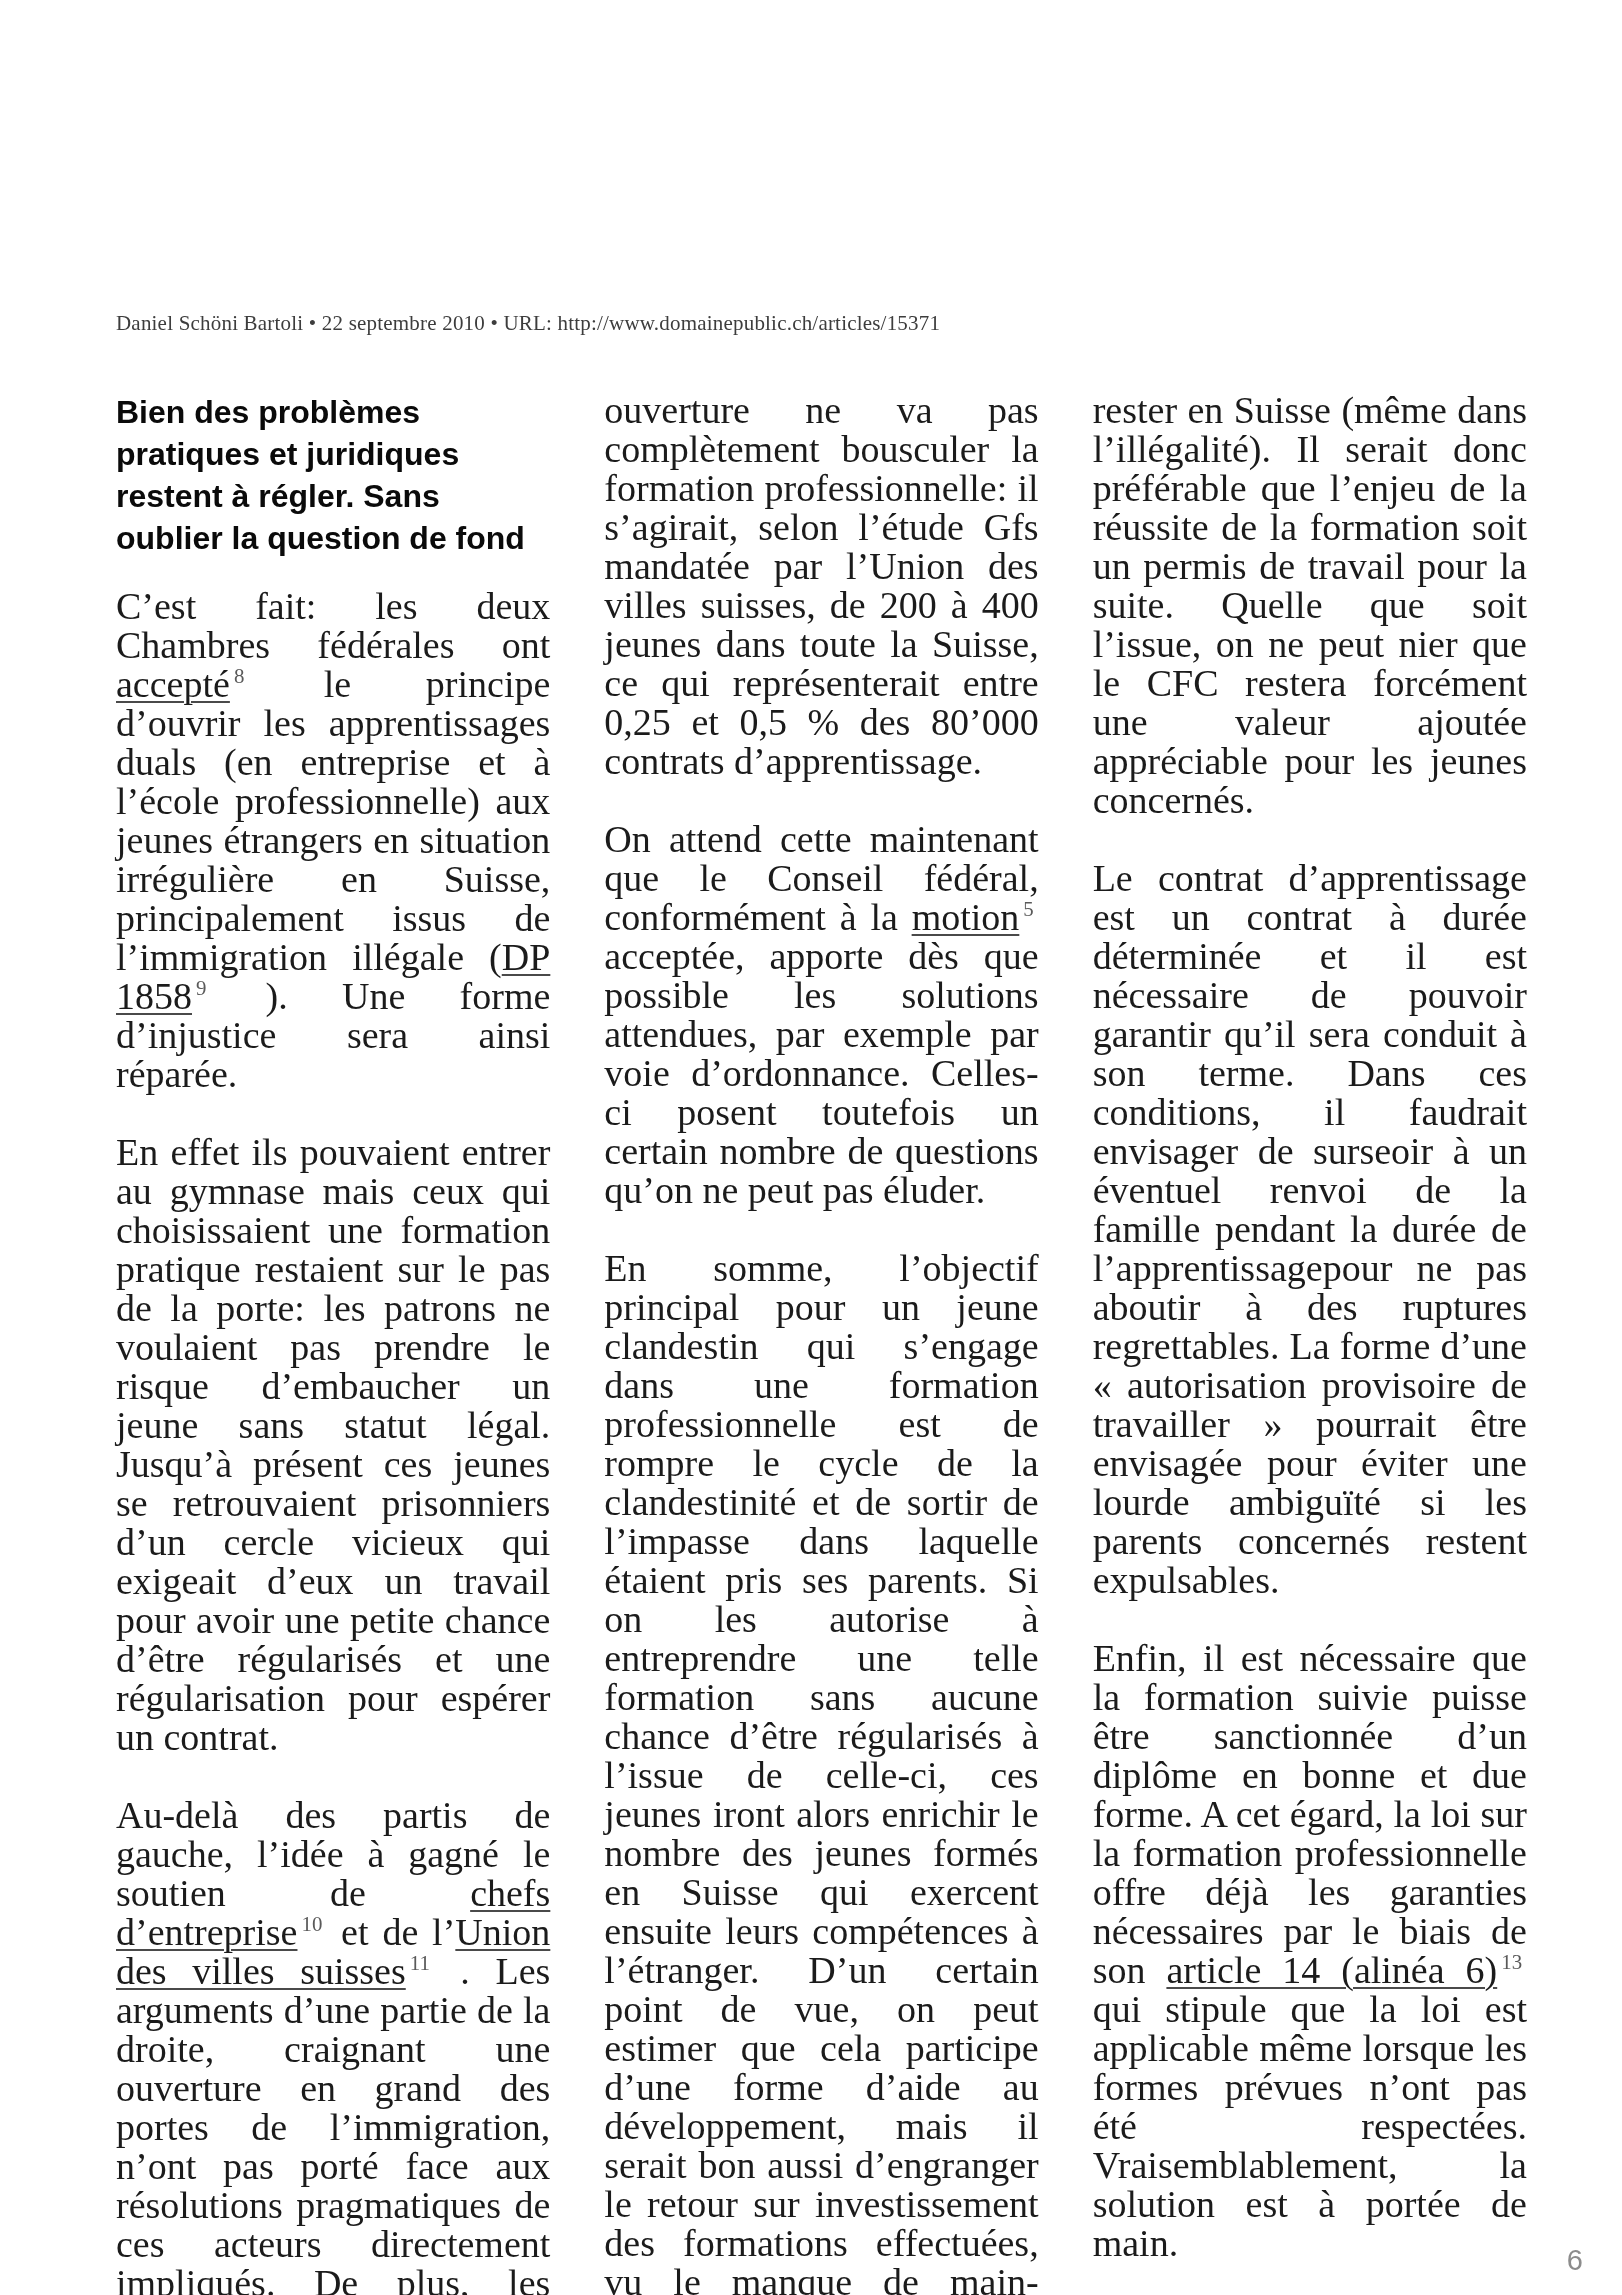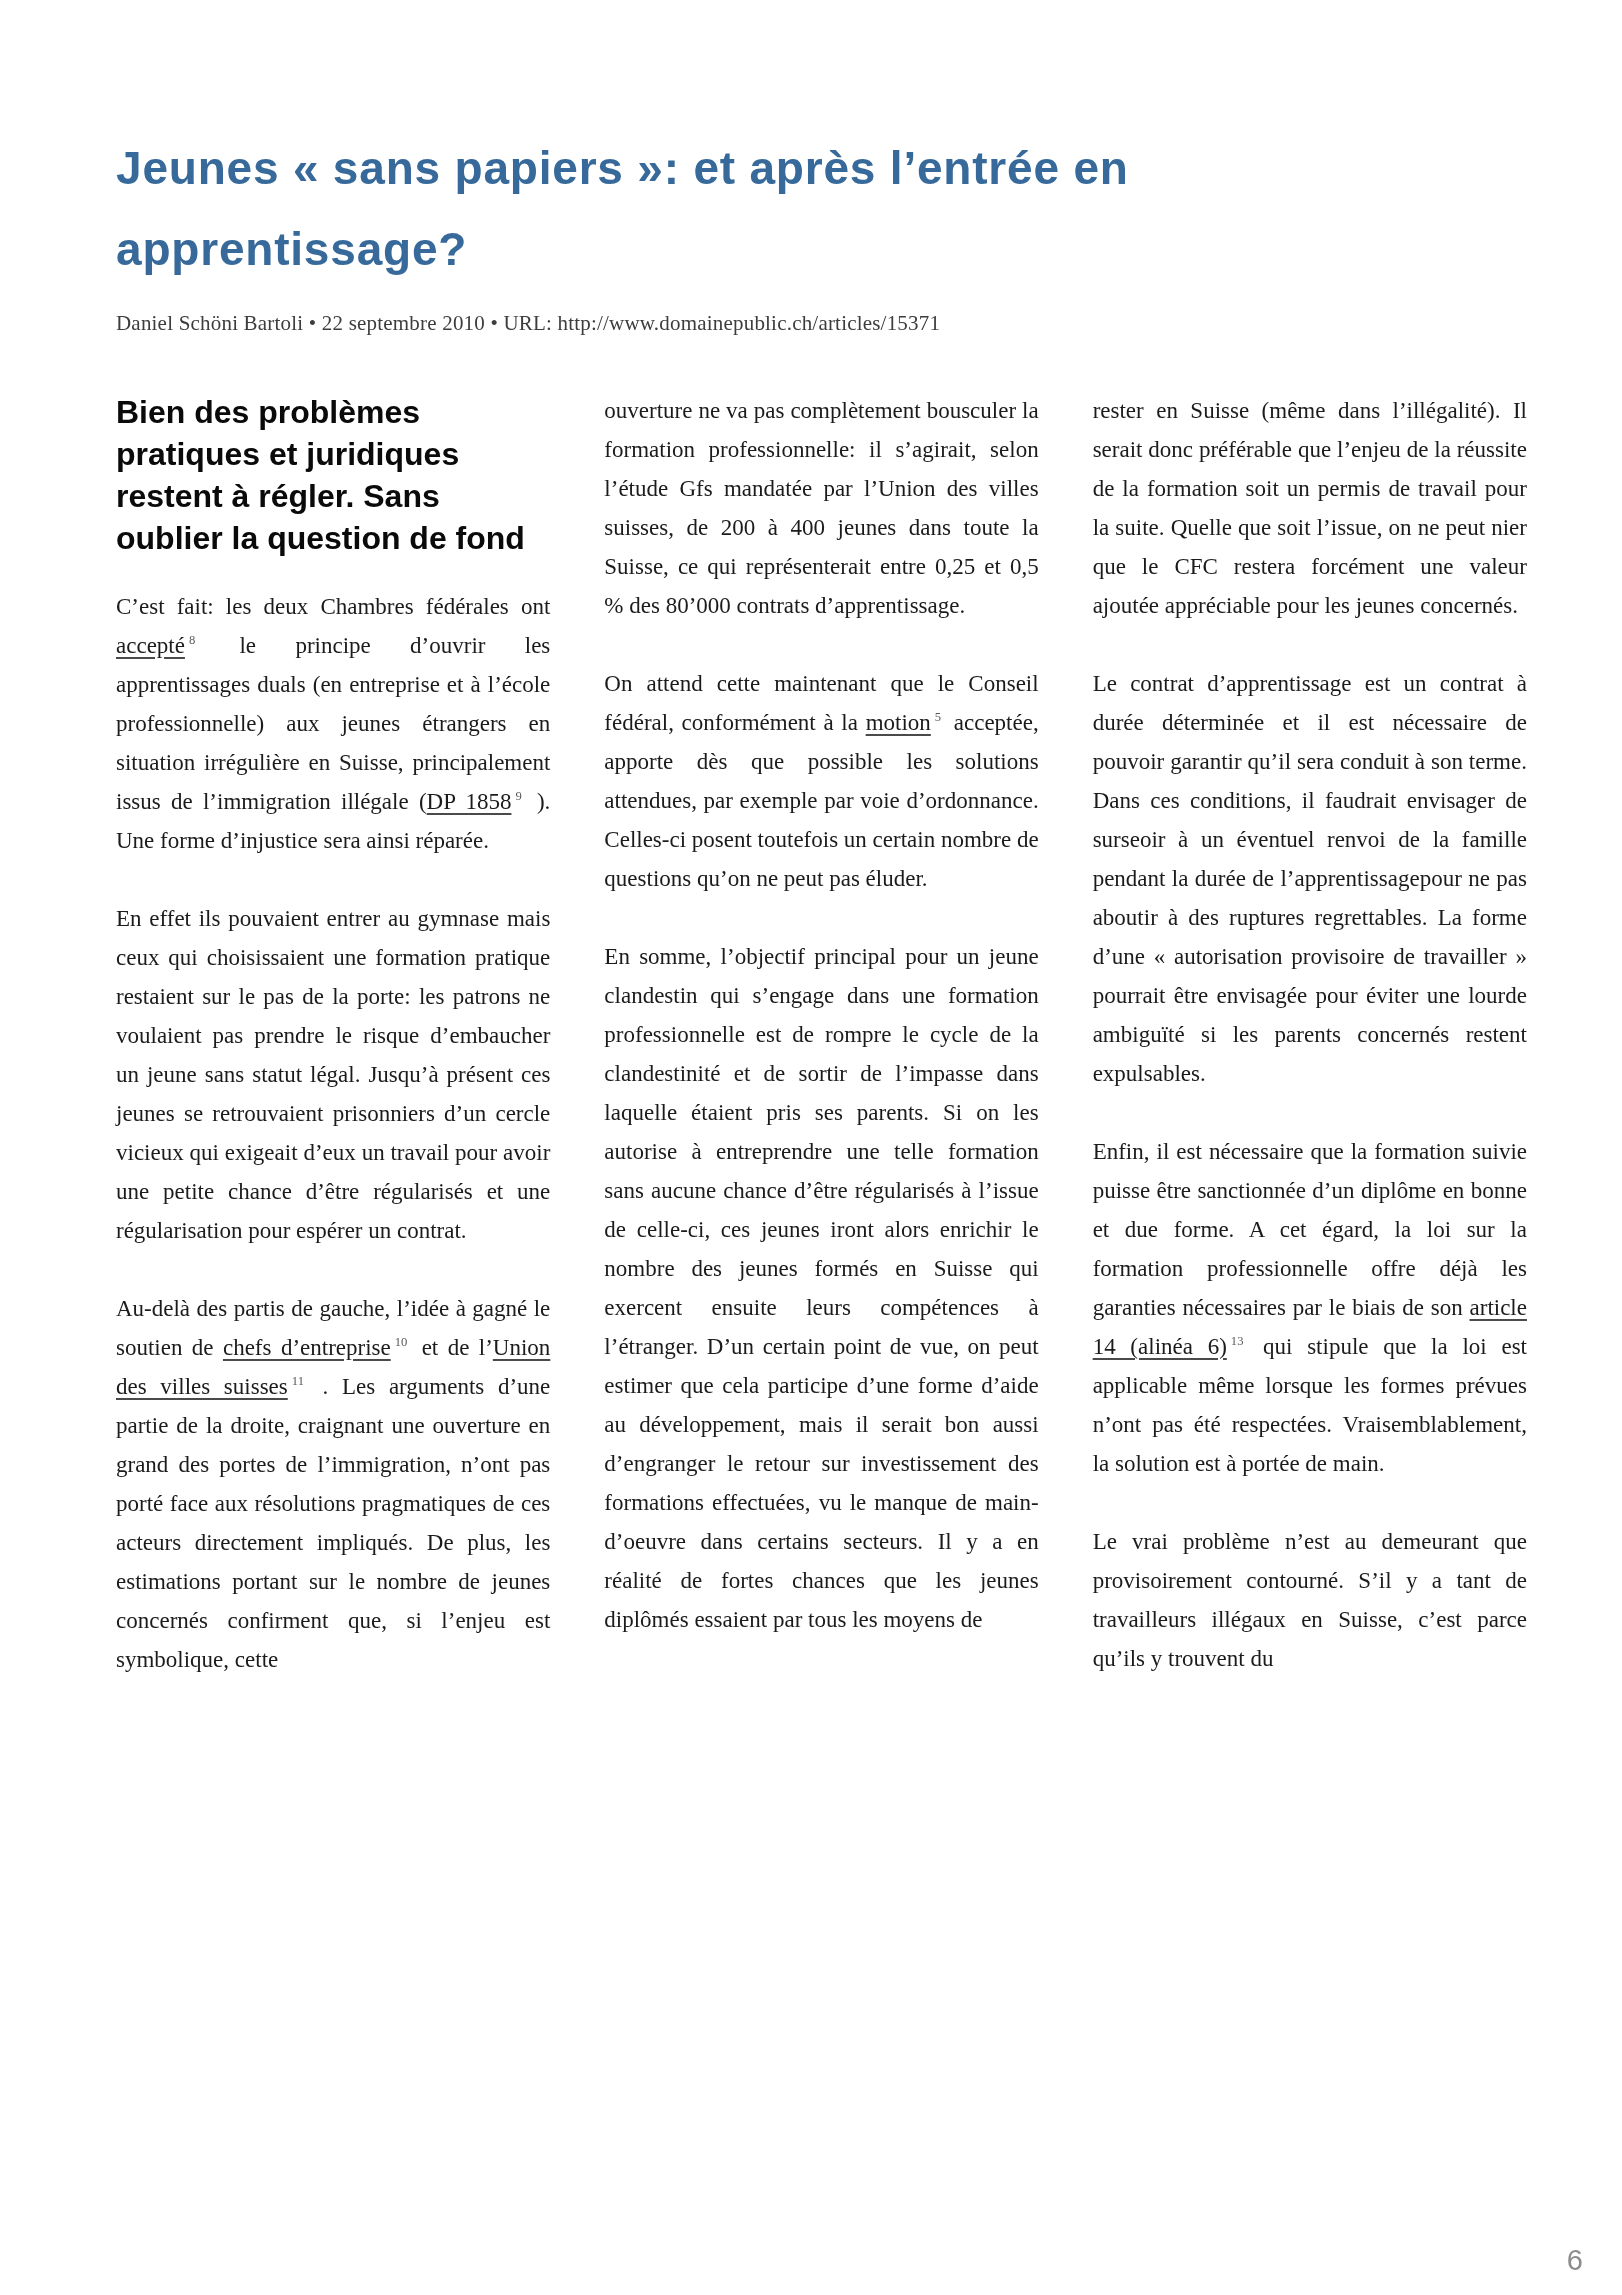--- a/index.html
+++ b/index.html
@@ -37,21 +37,21 @@
   .columns {
     position:absolute;
     left:116px;
     top:391px;
     width:1411px;
     display:flex;
     gap:54px;
   }
   .col { width:435px; }
   .col p.body-para {
-    font-size:23px;
+    font-size:38px;
     line-height:39px;
     color:#1b1b1b;
     text-align:justify;
     margin-bottom:39px;
   }
   .col p.lead {
     font-family:"Liberation Sans", sans-serif;
     font-weight:bold;
     font-size:32px;
     line-height:42px;
@@ -81,24 +81,20 @@
     font-family:"Liberation Sans", sans-serif;
     font-size:29px;
     color:#8c8c8c;
   }
 </style>
 </head>
 <body>
 
 <div class="page">
 
-  <h1 class="title">
-    <span class="title-line">Jeunes « sans papiers »: et après l’entrée en</span>
-    <span class="title-line">apprentissage?</span>
-  </h1>
 
   <div class="byline">Daniel Schöni Bartoli • 22 septembre 2010 • URL: http://www.domainepublic.ch/articles/15371</div>
 
   <main class="columns">
     <div class="col">
         <p class="lead"><span>Bien des problèmes pratiques et juridiques restent à régler. Sans oublier la question de fond</span></p>
         <p class="body-para"><span>C’est fait: les deux Chambres fédérales ont </span><a class="doclink">accepté</a><sup class="fnref">8</sup><span> le principe d’ouvrir les apprentissages duals (en entreprise et à l’école professionnelle) aux jeunes étrangers en situation irrégulière en Suisse, principalement issus de l’immigration illégale (</span><a class="doclink">DP 1858</a><sup class="fnref">9</sup><span> ). Une forme d’injustice sera ainsi réparée.</span></p>
         <p class="body-para"><span>En effet ils pouvaient entrer au gymnase mais ceux qui choisissaient une formation pratique restaient sur le pas de la porte: les patrons ne voulaient pas prendre le risque d’embaucher un jeune sans statut légal. Jusqu’à présent ces jeunes se retrouvaient prisonniers d’un cercle vicieux qui exigeait d’eux un travail pour avoir une petite chance d’être régularisés et une régularisation pour espérer un contrat.</span></p>
         <p class="body-para"><span>Au-delà des partis de gauche, l’idée à gagné le soutien de </span><a class="doclink">chefs d’entreprise</a><sup class="fnref">10</sup><span> et de l’</span><a class="doclink">Union des villes suisses</a><sup class="fnref">11</sup><span> . Les arguments d’une partie de la droite, craignant une ouverture en grand des portes de l’immigration, n’ont pas porté face aux résolutions pragmatiques de ces acteurs directement impliqués. De plus, les estimations portant sur le nombre de jeunes concernés confirment que, si l’enjeu est symbolique, cette</span></p>
       </div>

